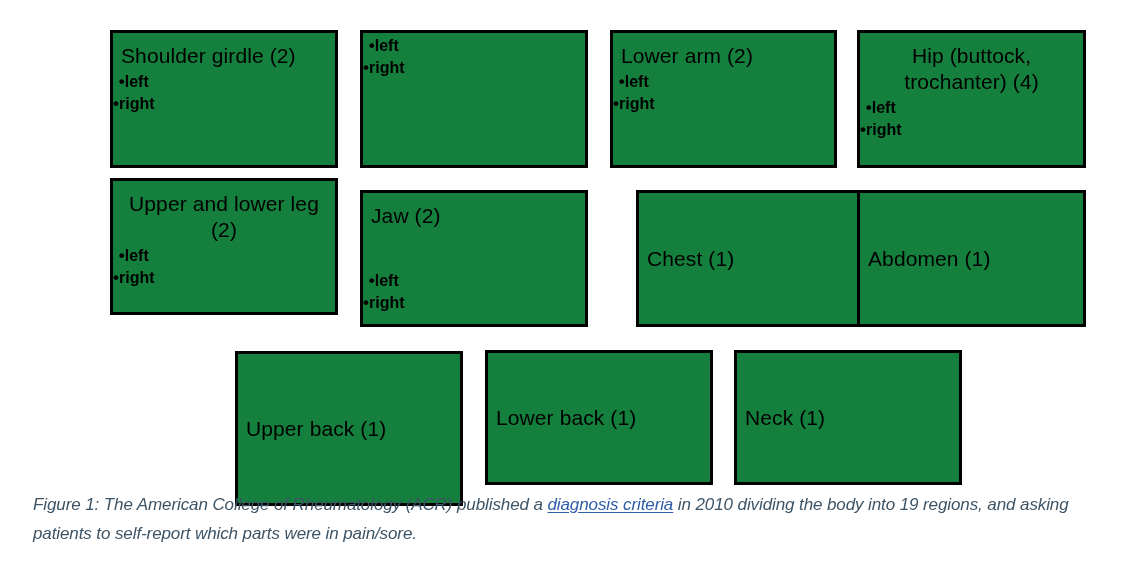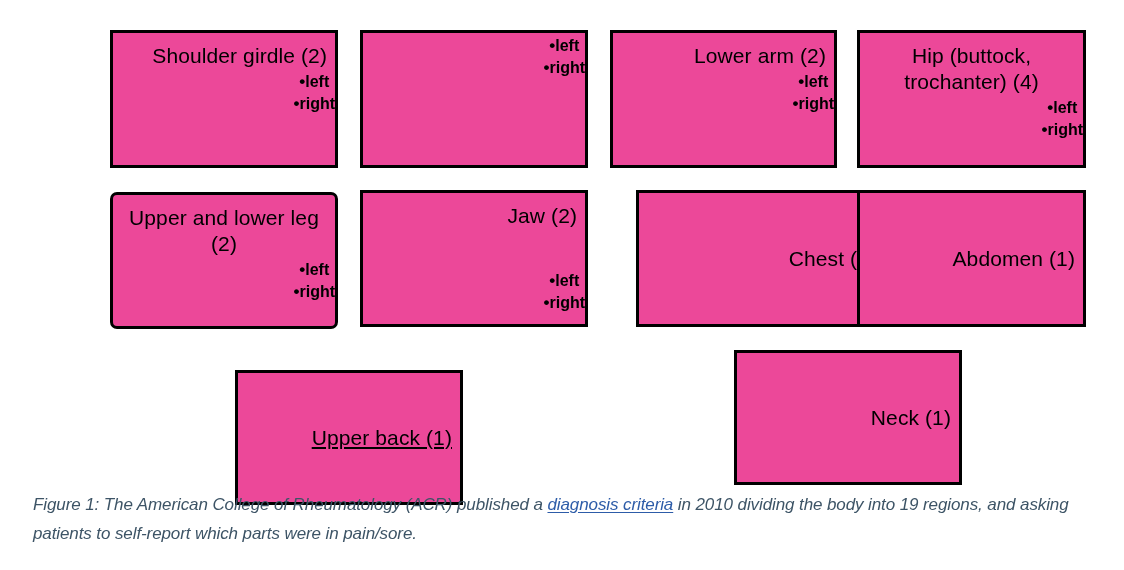--- a/index.html
+++ b/index.html
@@ -23,24 +23,24 @@
     left: 0;
     top: 0;
     width: 1124px;
     height: 570px;
   }
 
   .region-box {
     position: absolute;
     box-sizing: border-box;
     border: 3px solid #000000;
-    background: #ec4899;
+    background: #15803d;
     display: flex;
     flex-direction: column;
-    align-items: flex-end;
+    align-items: flex-start;
     text-align: center;
     overflow: hidden;
   }
 
   
   .region-box.center-content {
     justify-content: center;
   }
 
   .region-title {
@@ -127,21 +127,21 @@
   </div>
 
   <div class="region-box has-list" style="left:857px; top:30px; width:229px; height:138px;">
     <div class="region-title">Hip (buttock, trochanter) (4)</div>
     <ul class="sub-list">
       <li><span class="bullet-dot">•</span><span>left</span></li>
       <li><span class="bullet-dot">•</span><span>right</span></li>
     </ul>
   </div>
 
-  <div class="region-box has-list" style="left:110px; top:192px; width:228px; height:137px;border-radius:7px;">
+  <div class="region-box has-list" style="left:110px; top:178px; width:228px; height:137px;">
     <div class="region-title">Upper and lower leg (2)</div>
     <ul class="sub-list">
       <li><span class="bullet-dot">•</span><span>left</span></li>
       <li><span class="bullet-dot">•</span><span>right</span></li>
     </ul>
   </div>
 
   <div class="region-box has-list" style="left:360px; top:190px; width:228px; height:137px;gap:39px;">
     <div class="region-title">Jaw (2)</div>
     <ul class="sub-list">
@@ -151,24 +151,27 @@
   </div>
 
   <div class="region-box center-content" style="left:636px; top:190px; width:251px; height:137px;">
     <div class="region-title">Chest (1)</div>
   </div>
 
   <div class="region-box center-content" style="left:857px; top:190px; width:229px; height:137px;">
     <div class="region-title">Abdomen (1)</div>
   </div>
 
-  <div class="region-box center-content" style="left:235px; top:370px; width:228px; height:135px;text-decoration:underline;">
+  <div class="region-box center-content" style="left:235px; top:351px; width:228px; height:155px;">
     <div class="region-title">Upper back (1)</div>
   </div>
 
+  <div class="region-box center-content" style="left:485px; top:350px; width:228px; height:135px;">
+    <div class="region-title">Lower back (1)</div>
+  </div>
 
   <div class="region-box center-content" style="left:734px; top:350px; width:228px; height:135px;">
     <div class="region-title">Neck (1)</div>
   </div>
 
   <div id="caption"><span>Figure 1: The American College of Rheumatology (ACR) published a </span><a class="caption-link" href="#">diagnosis criteria</a><span> in 2010 dividing the body into  19 regions, and asking patients to self-report which parts were in pain/sore.</span></div>
 
 </div>
 
 </body></html>

